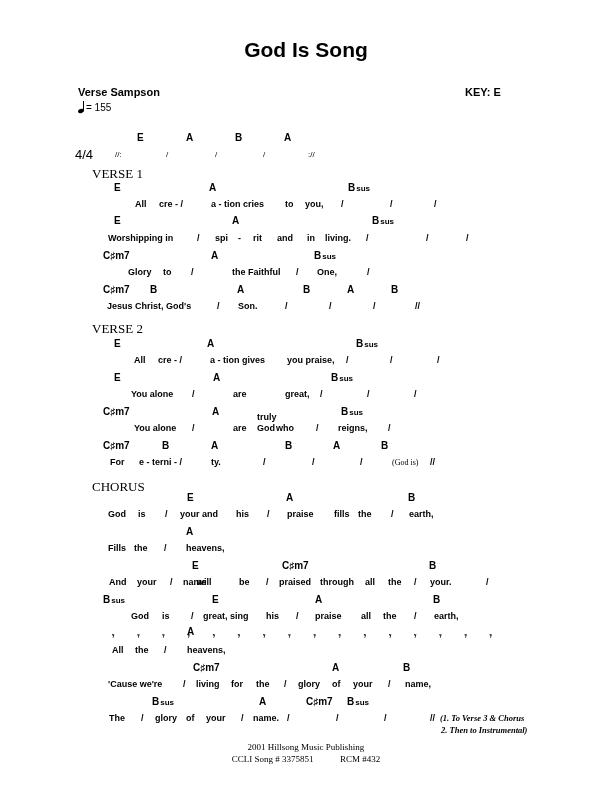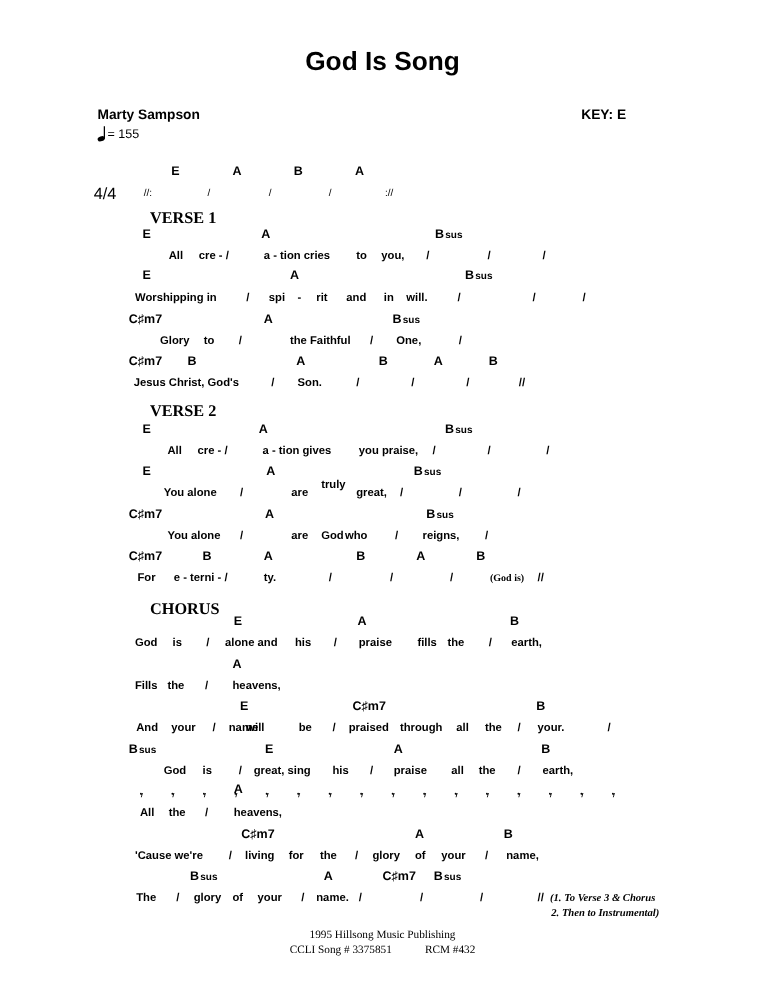--- a/index.html
+++ b/index.html
@@ -10,31 +10,31 @@
   .key { font-size: 11px; font-weight: bold; left: 465px; top: 86px; }
   .tempo { font-size: 10px; left: 78px; top: 101px; }
   .note { display: inline-block; position: relative; width: 8px; height: 12px; vertical-align: bottom; }
   .note .head { position: absolute; left: 0; bottom: 0; width: 6px; height: 4px; background: #000; border-radius: 50%; transform: rotate(-20deg); }
   .note .stem { position: absolute; left: 5px; bottom: 2px; width: 1px; height: 10px; background: #000; }
   .meter { font-size: 13px; left: 75px; top: 147px; }
   .chord { font-size: 10px; font-weight: bold; }
   .sus { font-size: 8px; font-weight: bold; margin-left: 1px; }
   .lyric { font-size: 9px; font-weight: bold; }
   .bar { font-size: 8px; }
-  .section { font-family: "Liberation Serif", serif; font-size: 13px; font-weight: bold; left: 120px; }
-  .godis { font-family: "Liberation Serif", serif; font-size: 8px; font-weight: bold; }
+  .section { font-family: "Liberation Serif", serif; font-size: 13px; font-weight: normal; left: 92px; }
+  .godis { font-family: "Liberation Serif", serif; font-size: 8px; font-weight: normal; }
   .repeat-note { font-family: "Liberation Serif", serif; font-size: 8.5px; font-style: italic; font-weight: bold; }
   .footer { font-family: "Liberation Serif", serif; font-size: 9px; left: 0; width: 612px; text-align: center; }
   .rest { font-size: 9px; font-weight: bold; }
 </style>
 </head>
 <body>
 
 <div class="abs title">God Is Song</div>
-<div class="abs author">Marty Sampson</div>
+<div class="abs author">Verse Sampson</div>
 <div class="abs key">KEY: E</div>
 <div class="abs tempo">
   <span class="note"><span class="head"></span><span class="stem"></span></span><span>= 155</span>
 </div>
 
 <div class="abs meter">4/4</div>
 <div class="abs chord" style="left:137px;top:132px">E</div>
 <div class="abs chord" style="left:186px;top:132px">A</div>
 <div class="abs chord" style="left:235px;top:132px">B</div>
 <div class="abs chord" style="left:284px;top:132px">A</div>
@@ -61,21 +61,21 @@
 <div class="abs chord" style="left:114px;top:215px">E</div>
 <div class="abs chord" style="left:232px;top:215px">A</div>
 <div class="abs chord" style="left:372px;top:215px"><span>B</span><span class="sus">sus</span></div>
 <div class="abs lyric" style="left:108px;top:233px">Worshipping in</div>
 <div class="abs lyric" style="left:197px;top:233px">/</div>
 <div class="abs lyric" style="left:215px;top:233px">spi</div>
 <div class="abs lyric" style="left:238px;top:233px">-</div>
 <div class="abs lyric" style="left:253px;top:233px">rit</div>
 <div class="abs lyric" style="left:277px;top:233px">and</div>
 <div class="abs lyric" style="left:307px;top:233px">in</div>
-<div class="abs lyric" style="left:325px;top:233px">will.</div>
+<div class="abs lyric" style="left:325px;top:233px">living.</div>
 <div class="abs lyric" style="left:366px;top:233px">/</div>
 <div class="abs lyric" style="left:426px;top:233px">/</div>
 <div class="abs lyric" style="left:466px;top:233px">/</div>
 
 <div class="abs chord" style="left:103px;top:250px">C♯m7</div>
 <div class="abs chord" style="left:211px;top:250px">A</div>
 <div class="abs chord" style="left:314px;top:250px"><span>B</span><span class="sus">sus</span></div>
 <div class="abs lyric" style="left:128px;top:267px">Glory</div>
 <div class="abs lyric" style="left:163px;top:267px">to</div>
 <div class="abs lyric" style="left:191px;top:267px">/</div>
@@ -110,21 +110,21 @@
 <div class="abs lyric" style="left:346px;top:355px">/</div>
 <div class="abs lyric" style="left:390px;top:355px">/</div>
 <div class="abs lyric" style="left:437px;top:355px">/</div>
 
 <div class="abs chord" style="left:114px;top:372px">E</div>
 <div class="abs chord" style="left:213px;top:372px">A</div>
 <div class="abs chord" style="left:331px;top:372px"><span>B</span><span class="sus">sus</span></div>
 <div class="abs lyric" style="left:131px;top:389px">You alone</div>
 <div class="abs lyric" style="left:192px;top:389px">/</div>
 <div class="abs lyric" style="left:233px;top:389px">are</div>
-<div class="abs lyric" style="left:257px;top:382px">truly</div>
+<div class="abs lyric" style="left:257px;top:412px">truly</div>
 <div class="abs lyric" style="left:285px;top:389px">great,</div>
 <div class="abs lyric" style="left:320px;top:389px">/</div>
 <div class="abs lyric" style="left:367px;top:389px">/</div>
 <div class="abs lyric" style="left:414px;top:389px">/</div>
 
 <div class="abs chord" style="left:103px;top:406px">C♯m7</div>
 <div class="abs chord" style="left:212px;top:406px">A</div>
 <div class="abs chord" style="left:341px;top:406px"><span>B</span><span class="sus">sus</span></div>
 <div class="abs lyric" style="left:134px;top:423px">You alone</div>
 <div class="abs lyric" style="left:192px;top:423px">/</div>
@@ -151,21 +151,21 @@
 <div class="abs lyric" style="left:430px;top:457px">//</div>
 
 <div class="abs section" style="top:479px">CHORUS</div>
 
 <div class="abs chord" style="left:187px;top:492px">E</div>
 <div class="abs chord" style="left:286px;top:492px">A</div>
 <div class="abs chord" style="left:408px;top:492px">B</div>
 <div class="abs lyric" style="left:108px;top:509px">God</div>
 <div class="abs lyric" style="left:138px;top:509px">is</div>
 <div class="abs lyric" style="left:165px;top:509px">/</div>
-<div class="abs lyric" style="left:180px;top:509px">alone and</div>
+<div class="abs lyric" style="left:180px;top:509px">your and</div>
 <div class="abs lyric" style="left:236px;top:509px">his</div>
 <div class="abs lyric" style="left:267px;top:509px">/</div>
 <div class="abs lyric" style="left:287px;top:509px">praise</div>
 <div class="abs lyric" style="left:334px;top:509px">fills</div>
 <div class="abs lyric" style="left:358px;top:509px">the</div>
 <div class="abs lyric" style="left:391px;top:509px">/</div>
 <div class="abs lyric" style="left:409px;top:509px">earth,</div>
 
 <div class="abs chord" style="left:186px;top:526px">A</div>
 <div class="abs lyric" style="left:108px;top:543px">Fills</div>
@@ -257,18 +257,18 @@
 <div class="abs lyric" style="left:206px;top:713px">your</div>
 <div class="abs lyric" style="left:241px;top:713px">/</div>
 <div class="abs lyric" style="left:253px;top:713px">name.</div>
 <div class="abs lyric" style="left:287px;top:713px">/</div>
 <div class="abs lyric" style="left:336px;top:713px">/</div>
 <div class="abs lyric" style="left:384px;top:713px">/</div>
 <div class="abs lyric" style="left:430px;top:713px">//</div>
 <div class="abs repeat-note" style="left:440px;top:713px">(1. To Verse 3 &amp; Chorus</div>
 <div class="abs repeat-note" style="left:441px;top:725px">2. Then to Instrumental)</div>
 
-<div class="abs footer" style="top:742px">1995 Hillsong Music Publishing</div>
+<div class="abs footer" style="top:742px">2001 Hillsong Music Publishing</div>
 <div class="abs footer" style="top:754px">
   <span>CCLI Song # 3375851</span>
   <span style="display:inline-block;width:22px"></span>
   <span>RCM #432</span>
 </div>
 
 </body></html>

